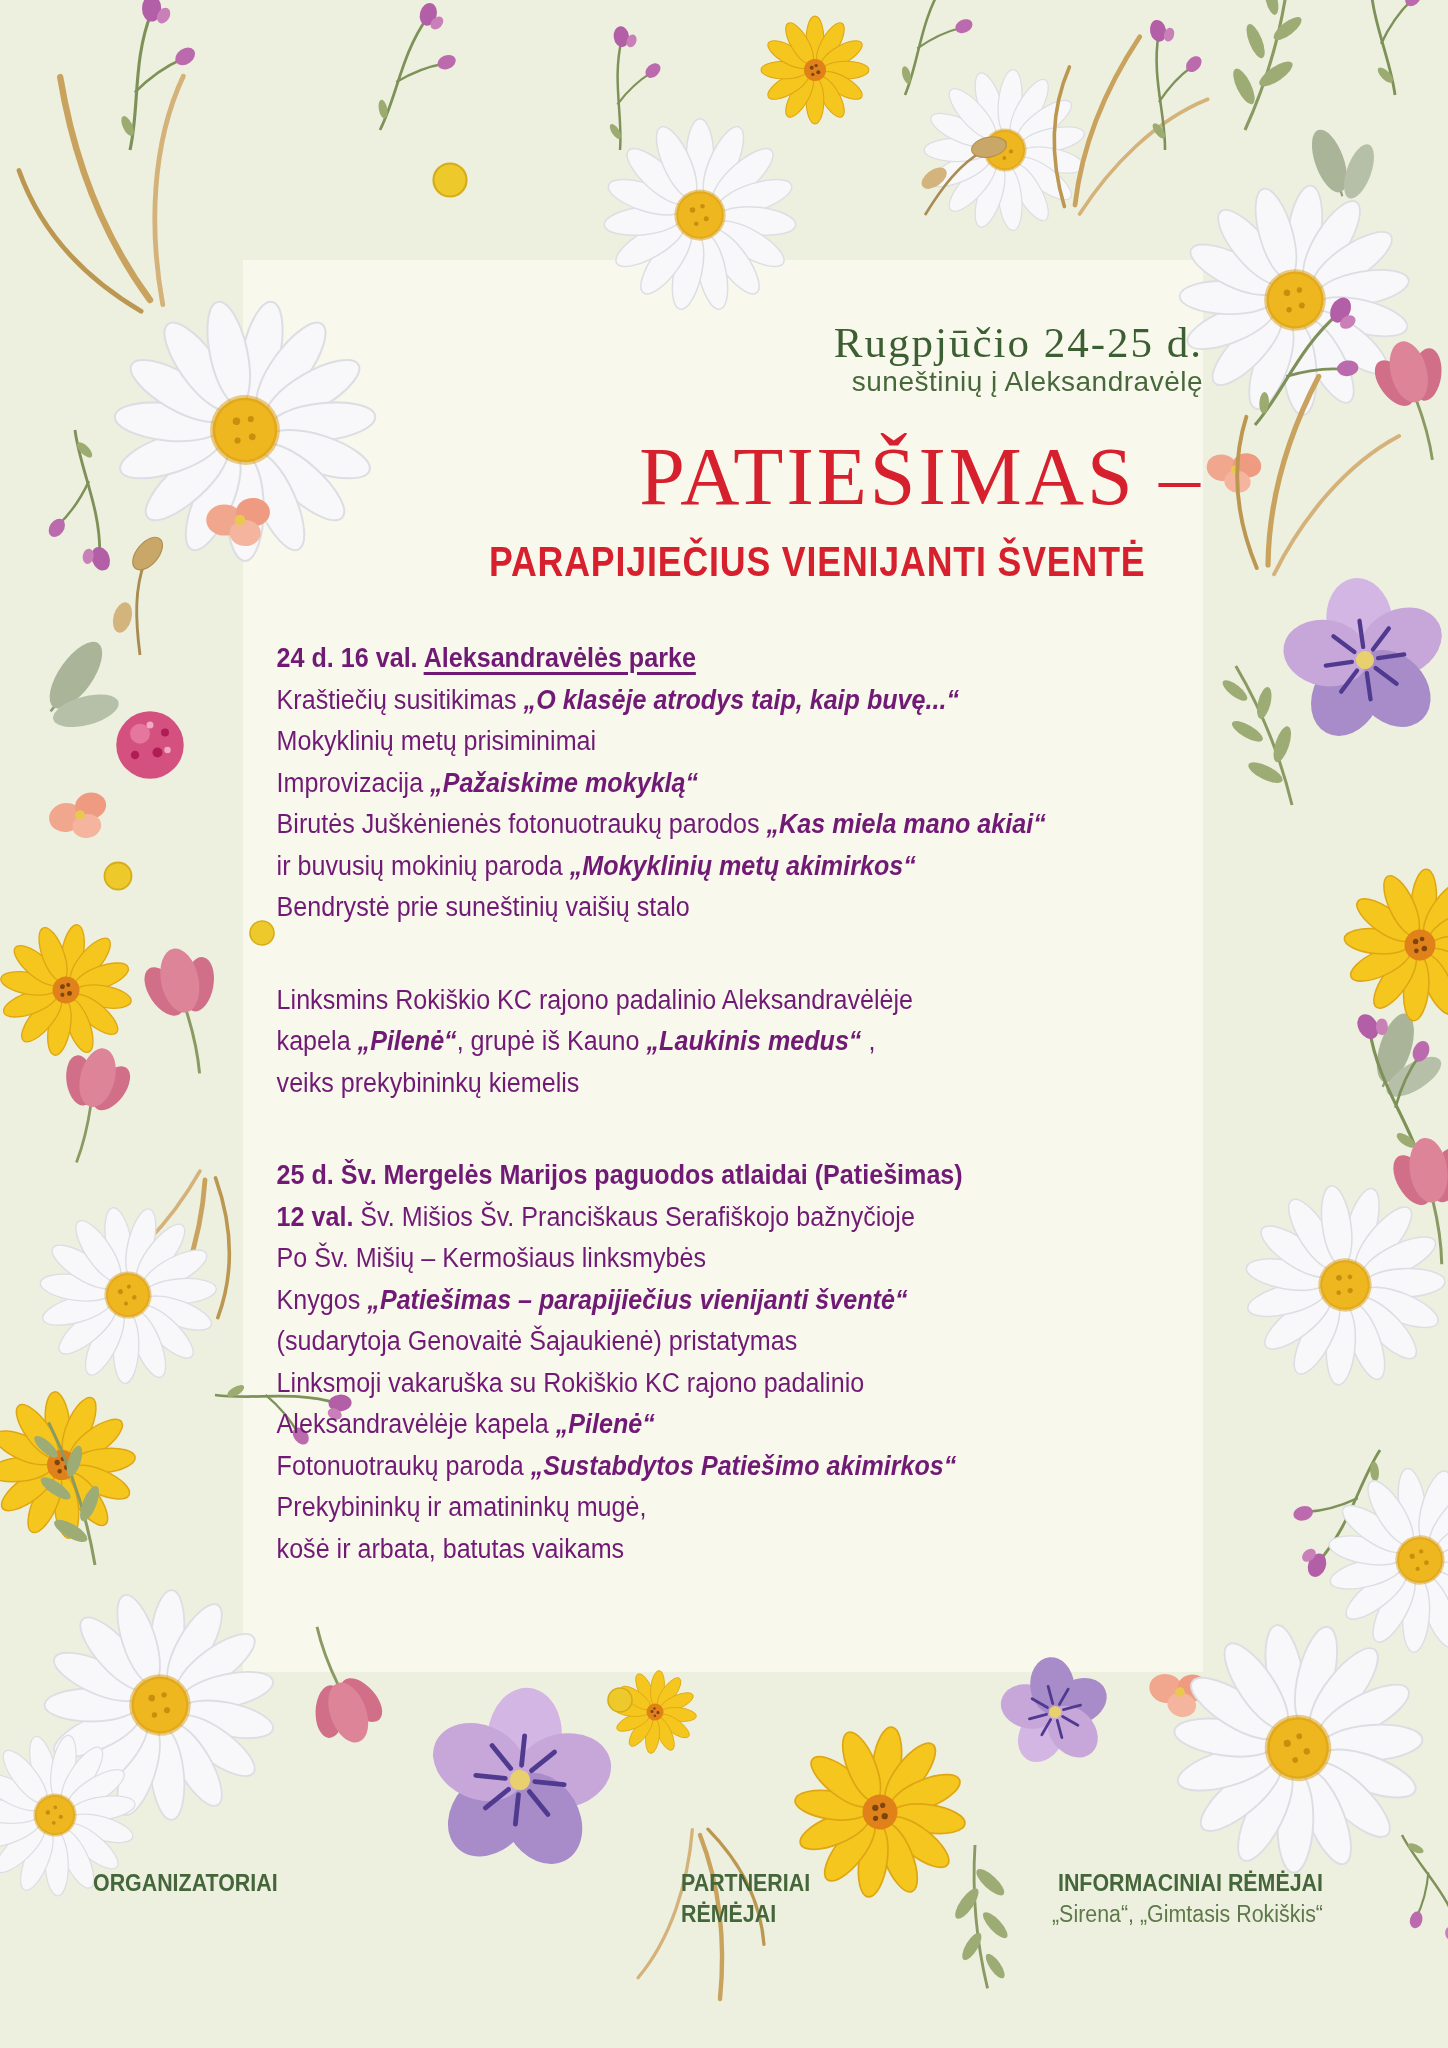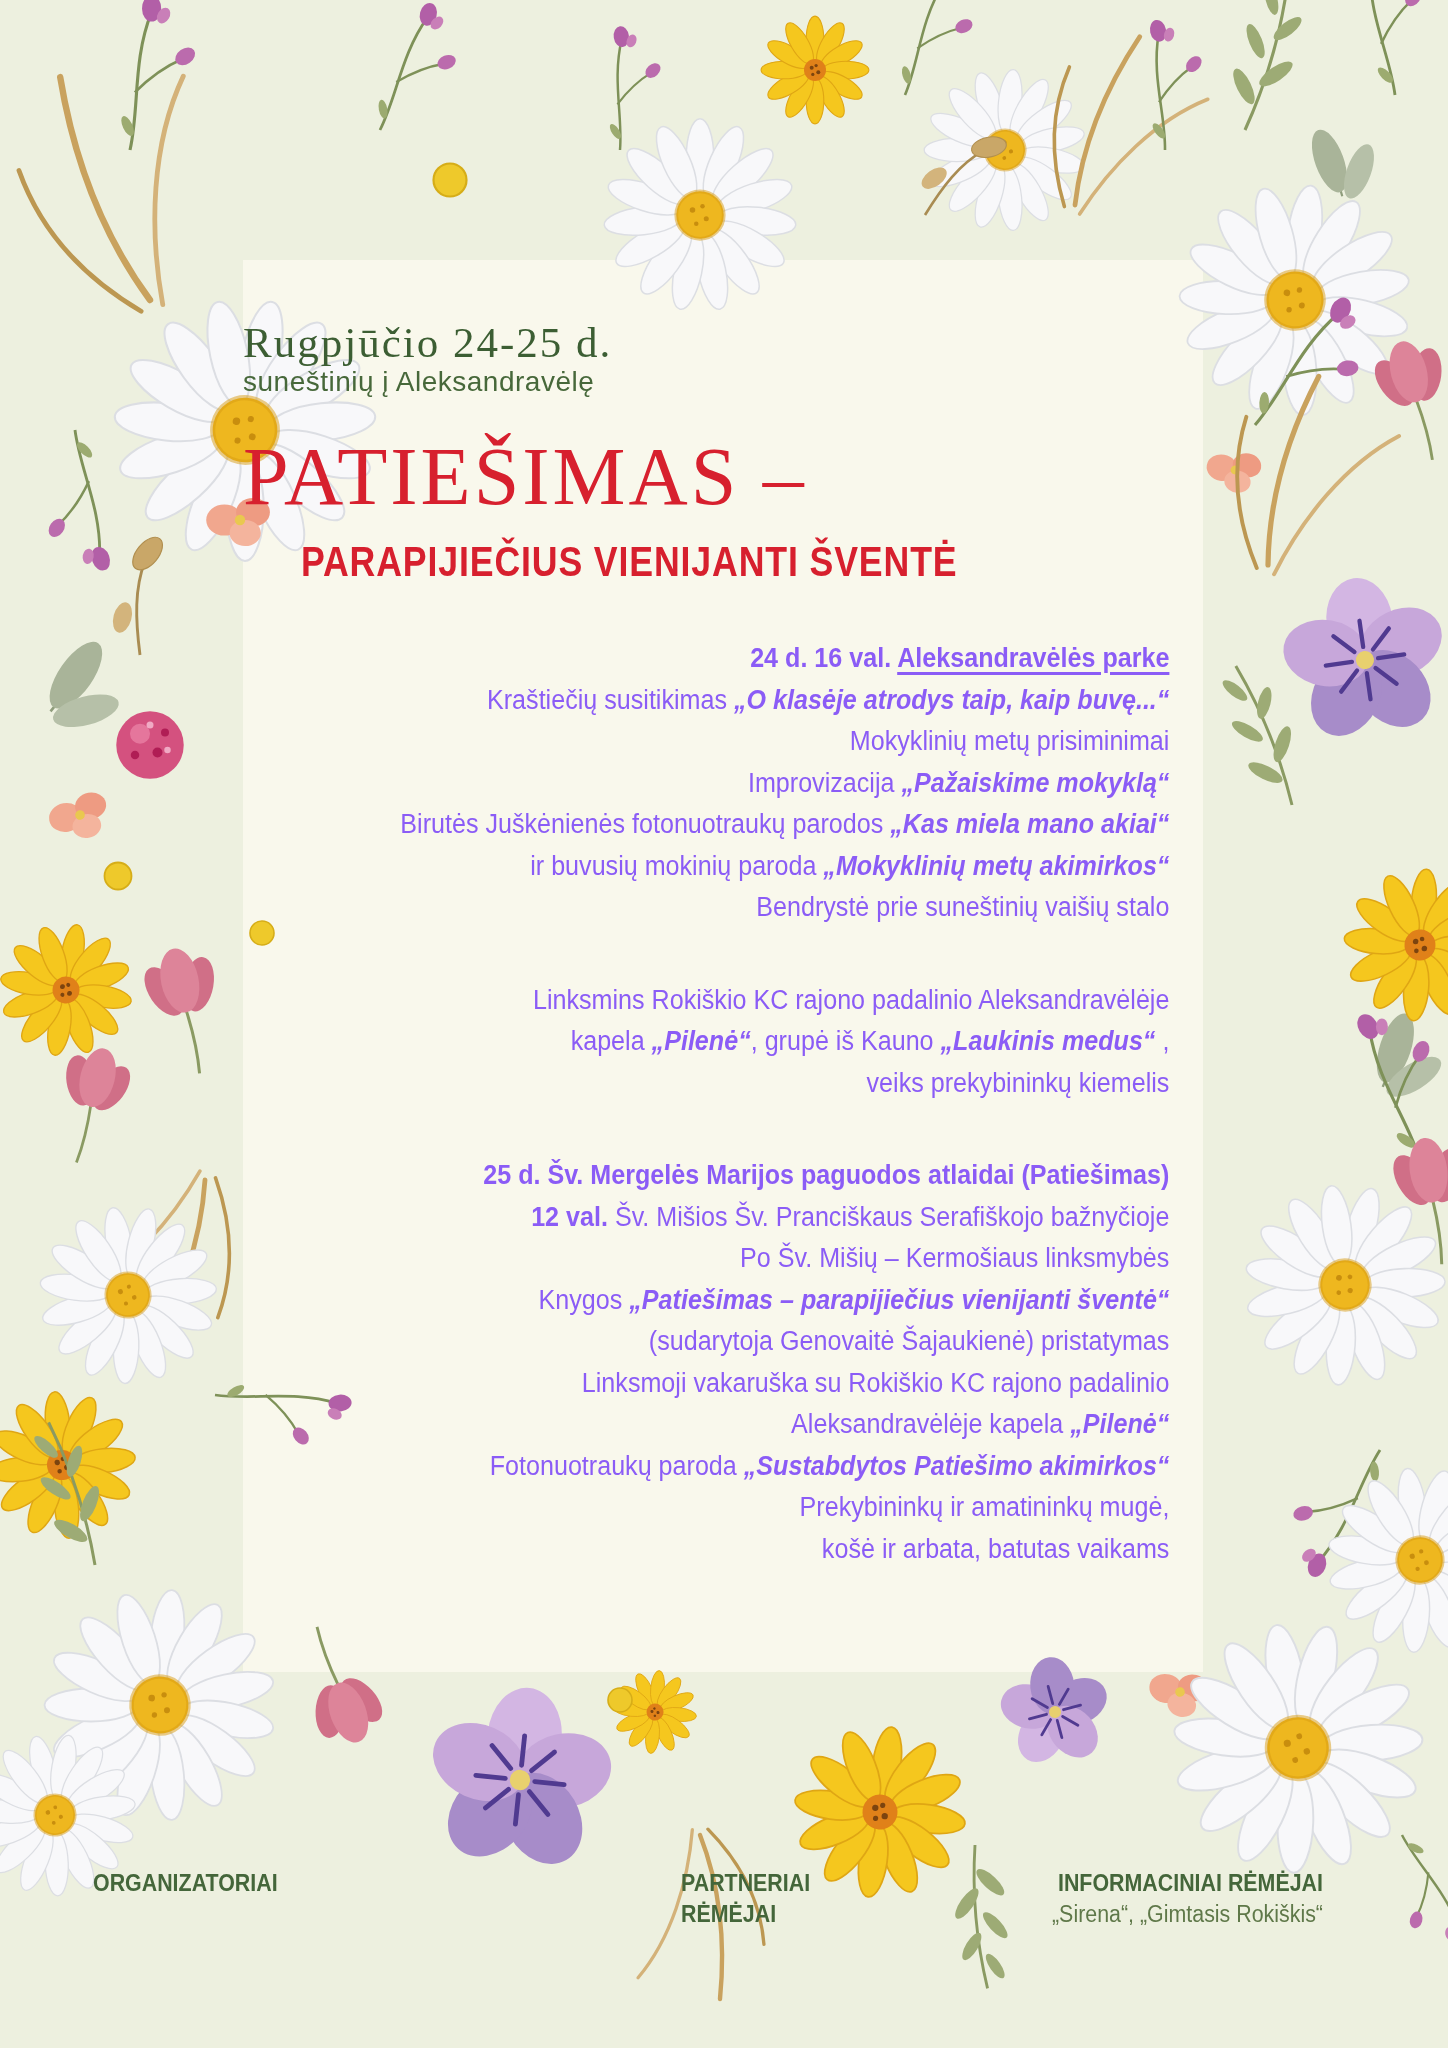--- a/index.html
+++ b/index.html
@@ -1,27 +1,27 @@
 <!DOCTYPE html>
 <html><head>
 <meta charset="utf-8">
 <style>
   html,body{margin:0;padding:0;background:#cfcfc6;}
   .page{position:relative;width:1448px;height:2048px;background:#edf0df;overflow:hidden;
         font-family:"Liberation Sans",sans-serif;margin:0 auto;}
   .panel{position:absolute;left:243px;top:260px;width:960px;height:1412px;background:#f9f8ec;z-index:1;}
   .floral{position:absolute;left:0;top:0;z-index:2;pointer-events:none;}
-  .tcenter{position:absolute;left:243px;width:960px;text-align:left;z-index:3;}
+  .tcenter{position:absolute;left:243px;width:960px;text-align:right;z-index:3;}
   .date{top:318px;font-family:"Liberation Serif",serif;font-size:43px;color:#3c5e33;letter-spacing:2px;}
   .invite{top:366px;font-size:28px;color:#47683a;letter-spacing:0.5px;}
   .title{top:430px;font-family:"Liberation Serif",serif;font-size:82px;color:#d7202e;letter-spacing:3px;}
   .subtitle{top:538px;font-size:42px;font-weight:700;color:#d7202e;}
   .subtitle .cond{display:inline-block;transform:scaleX(0.85);transform-origin:50% 50%;letter-spacing:1px;}
-  .program{position:absolute;left:243px;top:638px;width:960px;z-index:3;color:#8b5cf6;
-           font-size:27px;line-height:41.5px;text-align:right;}
+  .program{position:absolute;left:243px;top:638px;width:960px;z-index:3;color:#701a75;
+           font-size:27px;line-height:41.5px;text-align:left;}
   .section{margin-bottom:51px;}
   .pline{transform:scaleX(0.93);transform-origin:50% 50%;white-space:nowrap;}
   .seg-n{font-weight:400;}
   .seg-b{font-weight:700;}
   .seg-bi{font-weight:700;font-style:italic;}
   .seg-bu{font-weight:700;text-decoration:underline;text-decoration-thickness:2.5px;text-underline-offset:5px;}
   .footer{position:absolute;left:0;top:1868px;width:1448px;z-index:3;color:#5f7849;
           font-size:23px;line-height:31px;}
   .fcol{position:absolute;top:0;white-space:nowrap;}
   .fcol-1{left:93px;text-align:center;}

